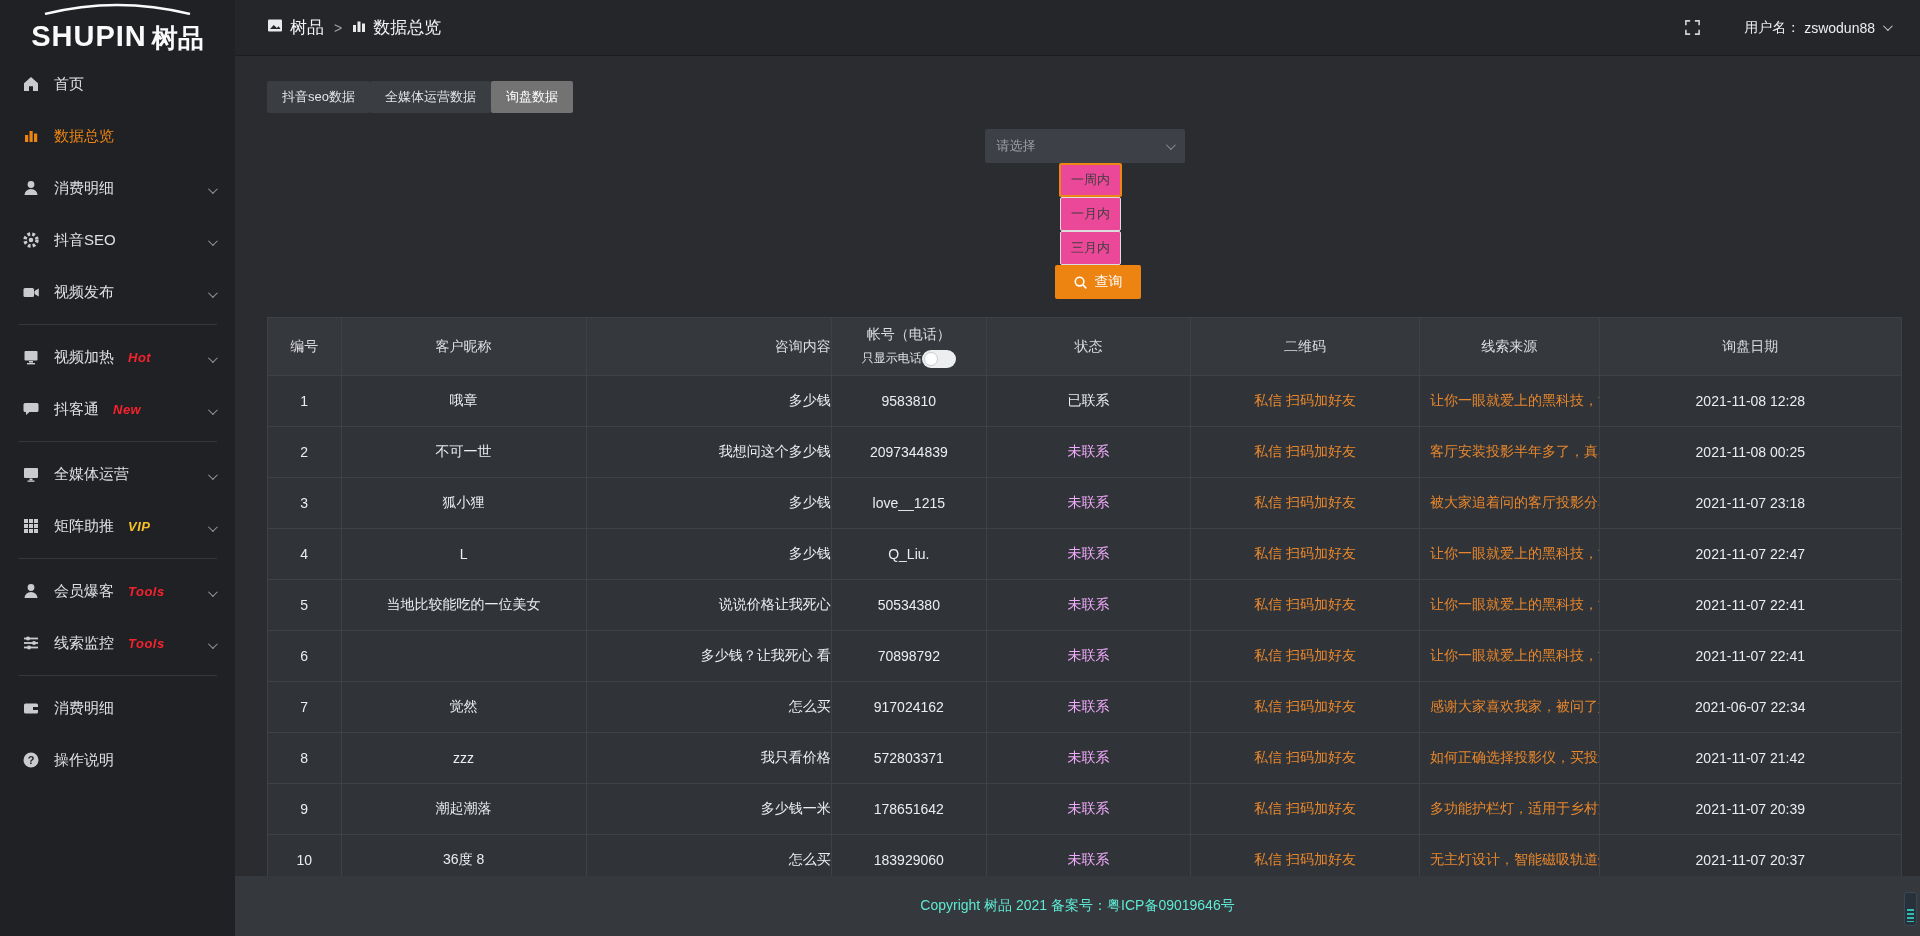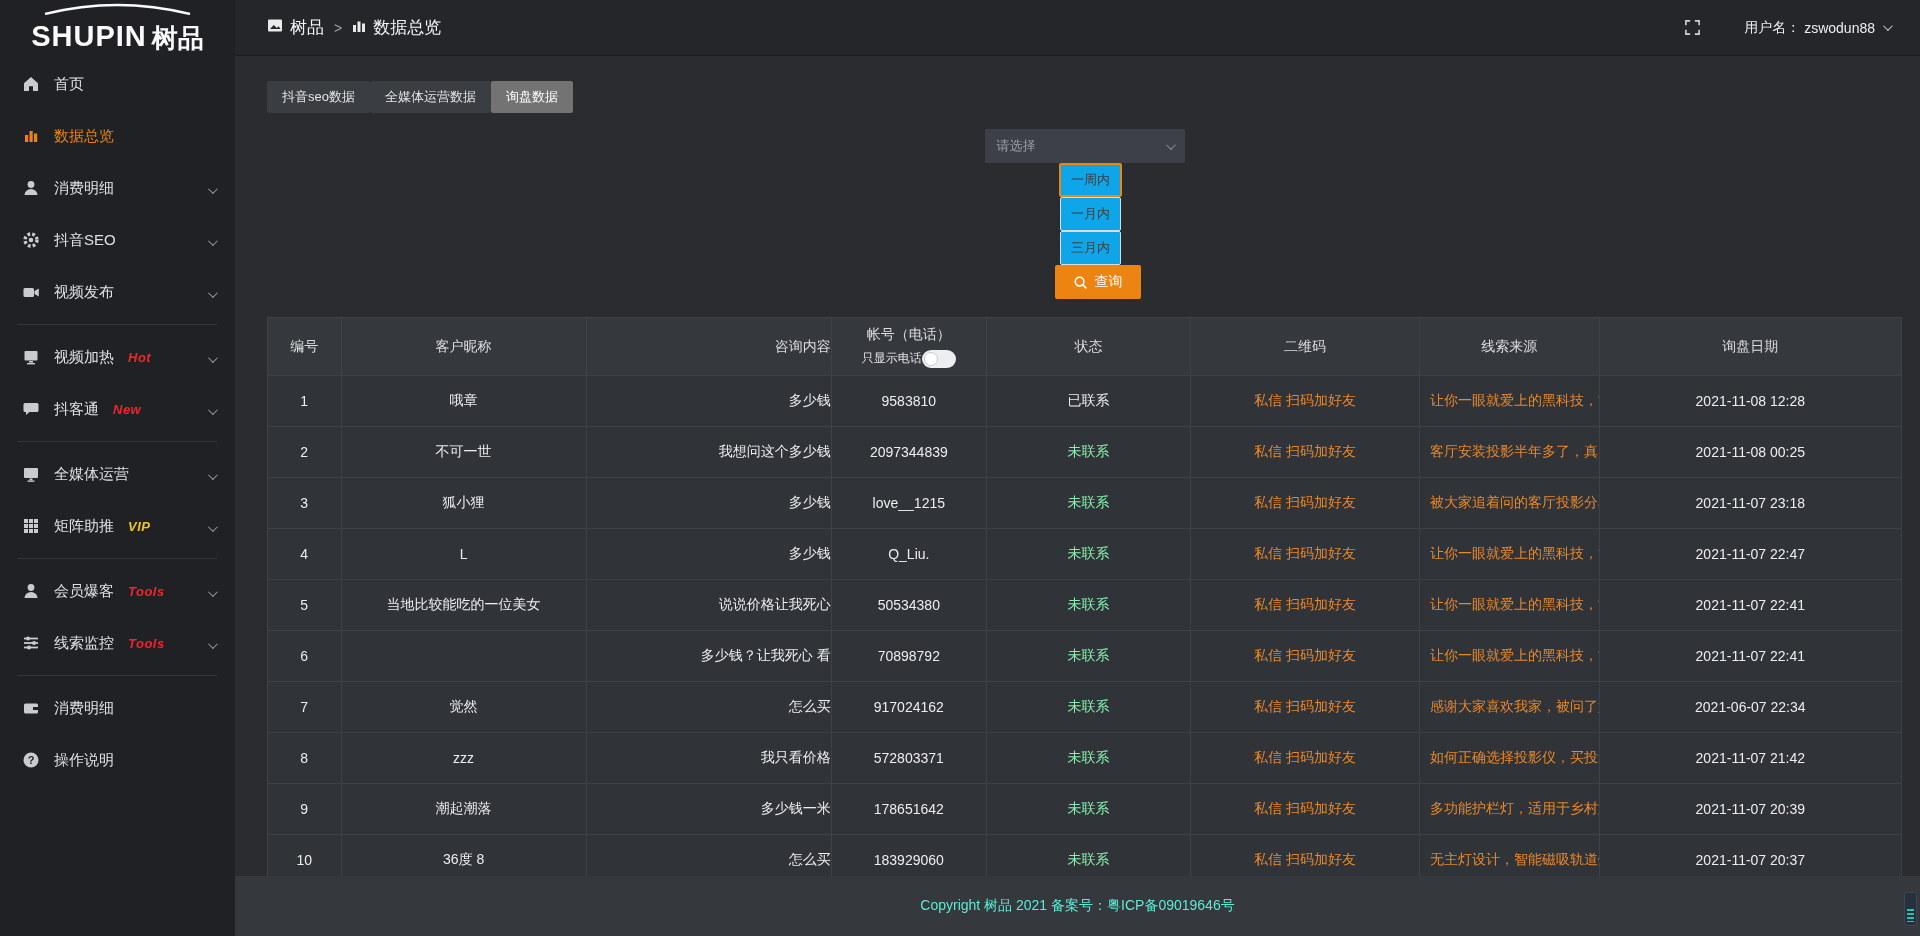--- a/index.html
+++ b/index.html
@@ -36,32 +36,32 @@
   .crumb-sep { margin:0 10px; color:#A2A4A8; font-size:14px; }
   .user-area { display:flex; align-items:center; gap:43px; }
   .username { font-size:14px; color:#EDEEF0; display:flex; align-items:center; gap:8px; cursor:pointer; }
   
   .content { position:absolute; left:235px; right:0; top:57px; bottom:60px; padding:24px 18px 0 32px; }
   .tabs { display:flex; }
   .tab { height:32px; padding:0 15px; display:flex; align-items:center; background:#3A3D42; color:#E4E5E7; font-size:13px; border-radius:2px; cursor:pointer; }
   .tab.active { background:#737373; color:#FFFFFF; }
   .filters { margin-top:16px; display:flex; align-items:center;flex-direction:column; }
   .select { width:200px; height:34px; background:#3D4046; border-radius:2px; display:flex; align-items:center; justify-content:space-between; padding:0 12px; color:#9B9EA4; font-size:13px; cursor:pointer; }
-  .period { height:34px; min-width:52px; padding:0 10px; margin-left:12px; background:#0ea5e9; border:1px solid #DCDCDC; border-radius:2px; color:#3E3E3E; font-size:13px; display:flex; align-items:center; justify-content:center; cursor:pointer; }
+  .period { height:34px; min-width:52px; padding:0 10px; margin-left:12px; background:#ec4899; border:1px solid #DCDCDC; border-radius:2px; color:#3E3E3E; font-size:13px; display:flex; align-items:center; justify-content:center; cursor:pointer; }
   .period.active { border:2px solid #EE8615; }
   .query-btn { margin-left:26px; height:34px; padding:0 18px; background:#ED8412; border-radius:2px; color:#fff; font-size:14px; display:flex; align-items:center; gap:7px; cursor:pointer; }
   
   table { margin-top:18px; width:100%; border-collapse:collapse; table-layout:fixed; background:#303338; }
   th,td { border:1px solid #3E4146; text-align:center; font-size:14px; overflow:hidden; }
   th { height:58px; background:#35383D; color:#DDDEE1; font-weight:normal; }
   td { height:51px; color:#ECEDEF; white-space:nowrap; }
   th.al,td.al { text-align:right; padding-left:12px; }
   td.src { text-align:left; padding:0 10px; }
   .orange { color:#E8872C; }
-  .st-pending { color:#86efac;text-align:center; }
+  .st-pending { color:#f0abfc;text-align:center; }
   .acct-line2 { display:flex; align-items:center; justify-content:center; gap:0; margin-top:6px; font-size:12px; color:#E2E3E5; }
   .toggle { width:34px; height:18px; border-radius:9px; background:#EDEEF0; position:relative; cursor:pointer; flex:none; }
   .toggle .knob { position:absolute; left:2px; top:2px; width:14px; height:14px; border-radius:50%; background:#FFFFFF; border:1px solid #C9CCD2; }
   .qr-link { color:#E8872C; cursor:pointer; }
   
   .pagination { margin-top:16px; display:flex; align-items:center; font-size:13px; color:#D4D5D8; }
   .pg-total { margin-right:14px; }
   .pg-size { width:90px; height:28px; background:#3A3D42; border-radius:2px; display:flex; align-items:center; justify-content:space-between; padding:0 9px; color:#C3C5C9; font-size:12px; cursor:pointer; }
   .pg-btn { min-width:28px; height:28px; padding:0 4px; margin-left:8px; border-radius:2px; background:#F0F0F0; color:#4A4A4A; display:flex; align-items:center; justify-content:center; font-size:13px; cursor:pointer; }
   .pg-btn.dark { background:#3A3D42; color:#DFE0E3; }

